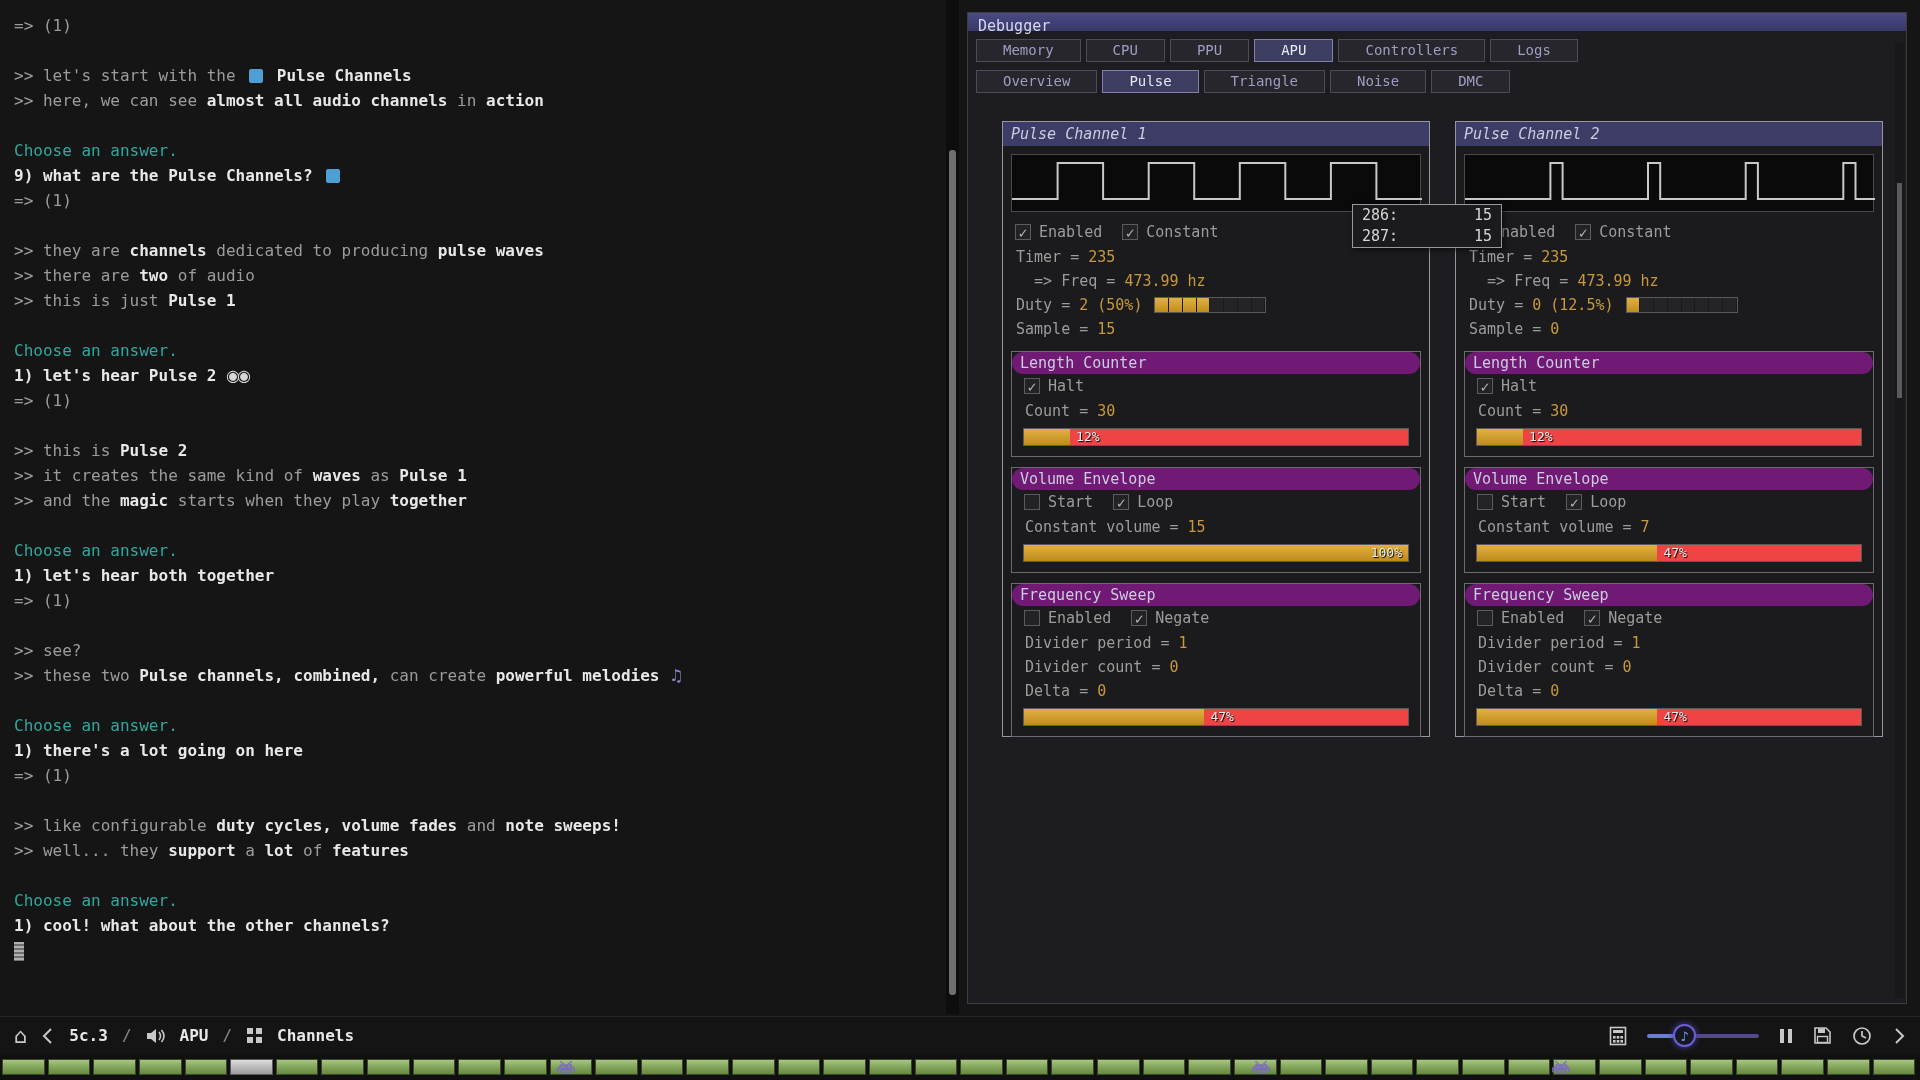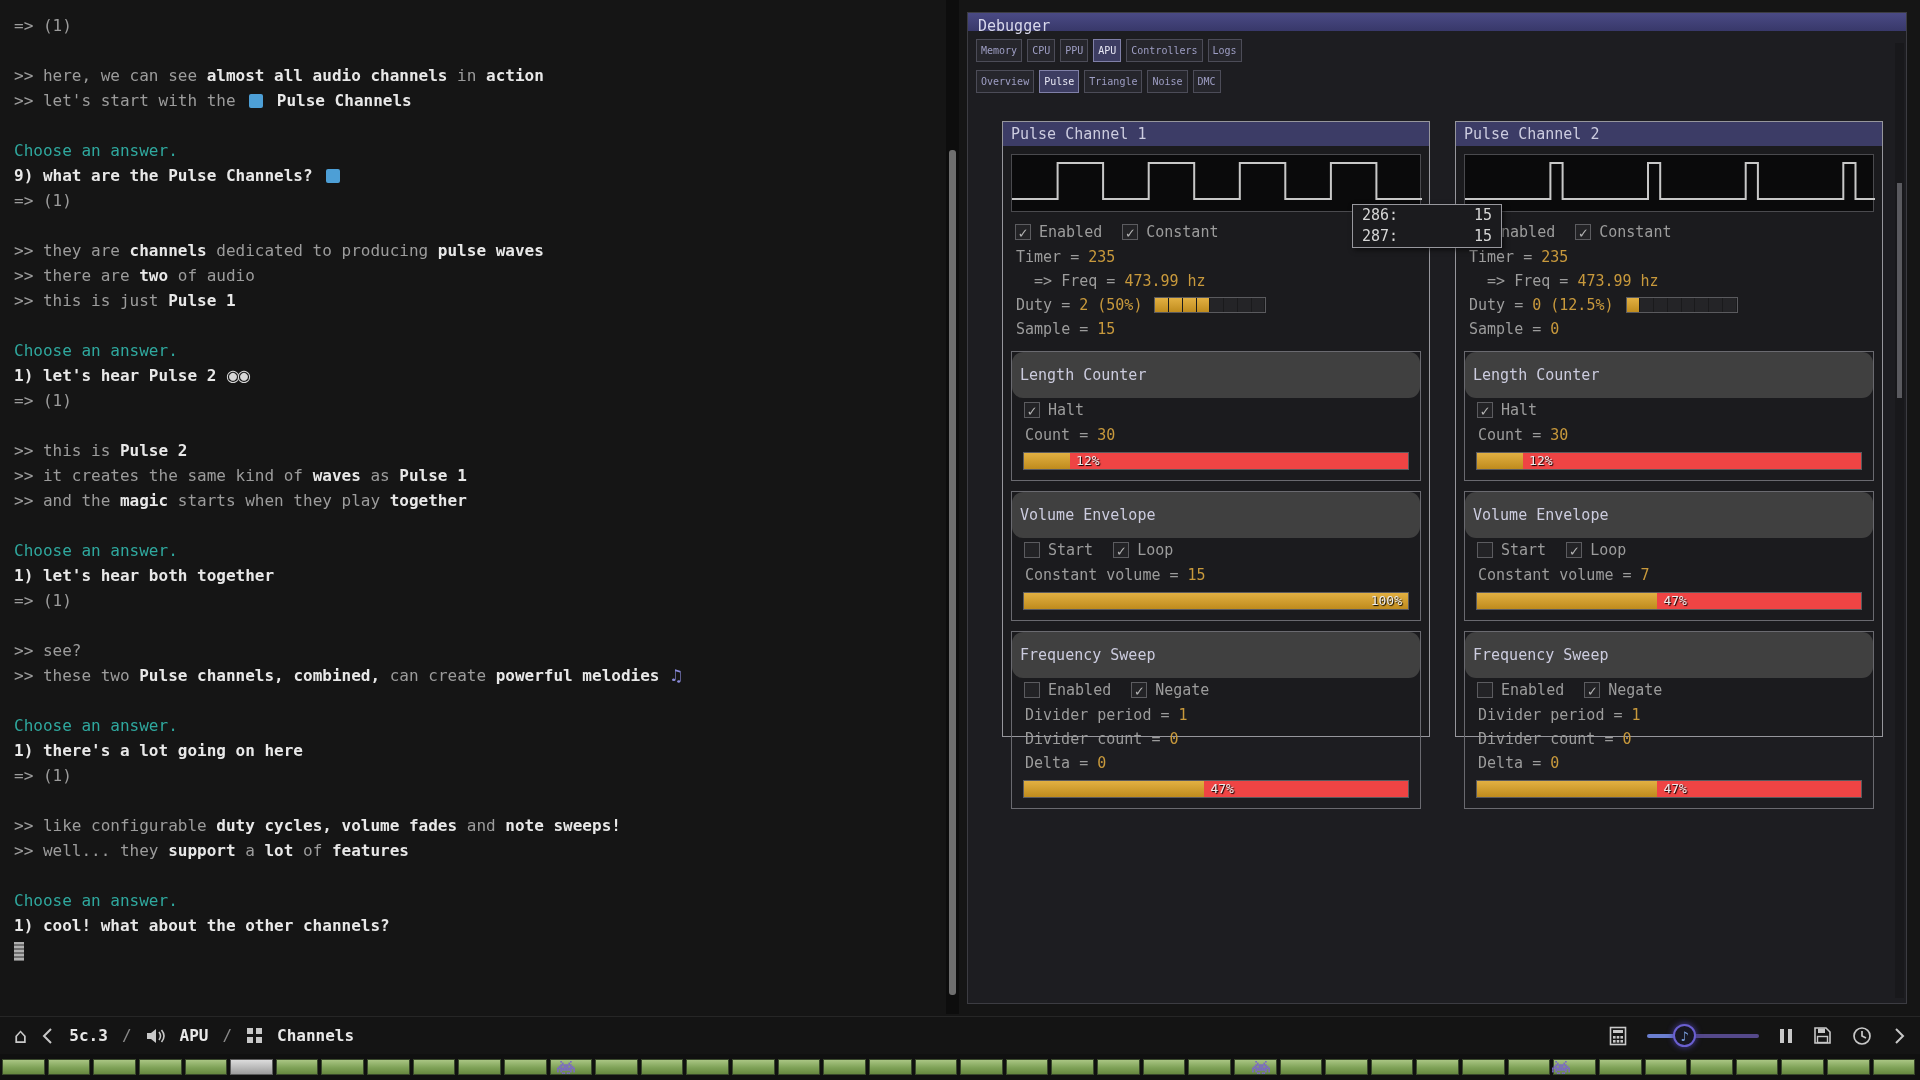--- a/index.html
+++ b/index.html
@@ -28,41 +28,41 @@
   #terminal-scrollbar{position:absolute;left:946px;top:0;width:13px;height:1014px;background:#0d0d0d;}
   #terminal-scrollbar .thumb{position:absolute;left:3px;top:150px;width:7px;height:845px;
     background:#6f6f6f;border-radius:3px;}
 
   
   #debugger{position:absolute;left:967px;top:12px;width:940px;height:992px;
     background:#1d1d21;border:1px solid #3c3c42;box-sizing:border-box;}
   .dbg-title{height:18px;background:linear-gradient(#4a4a85,#38386a);color:#d8d8ec;
     font-size:15px;line-height:26px;padding:0 10px;}
   .tab-row{display:flex;gap:5px;padding:8px 8px 0;}
-  .tab{font-size:10px;color:#9e9ec4;background:#26262c;border:1px solid #4c4c58;
-    padding:2px 4px;line-height:17px;}
+  .tab{font-size:14px;color:#9e9ec4;background:#26262c;border:1px solid #4c4c58;
+    padding:2px 26px;line-height:17px;}
   .tab.active{background:#3d3d62;color:#e8e8f4;border-color:#8080a8;}
 
   .channel{position:absolute;top:108px;width:428px;height:616px;border:1px solid #96969c;
     background:#1b1b1e;box-sizing:border-box;}
-  .ch-header{background:#3c3c66;color:#ccccdf;font-size:15px;line-height:24px;padding:0 8px;}
+  .ch-header{background:#3c3c66;color:#ccccdf;font-size:15px;line-height:24px;padding:0 8px;font-style:italic;}
   .wave-box{margin:8px;height:56px;border:1px solid #4a4a4e;background:#0a0a0b;}
   .cb-row{display:flex;gap:20px;padding:3px 12px 4px;}
   .cb-item{display:flex;align-items:center;gap:8px;color:#9c9c9c;font-size:15px;}
   .cb{display:inline-block;width:16px;height:16px;border:1px solid #5c5c60;background:#232326;
     color:#b2b2b2;font-size:15px;line-height:16px;text-align:center;box-sizing:border-box;}
   .stat-line{padding:0 13px;font-size:15px;line-height:24px;color:#9c9c9c;white-space:pre;
     display:flex;align-items:center;}
   .stat-line .val{color:#c8993c;}
   .duty-bar{display:inline-flex;width:112px;height:16px;border:1px solid #5a5a5e;
     background:#242427;margin-left:12px;box-sizing:border-box;}
   .duty-cell{flex:1;border-right:1px solid #1a1a1c;}
   .duty-cell.on{background:linear-gradient(#e2b042,#c08c1e);}
   .subpanel{margin:10px 8px;border:1px solid #6a6a70;}
-  .sub-header{background:#404040;color:#ccccdf;font-size:15px;line-height:22px;padding:12px 8px;border-radius:11px;}
+  .sub-header{background:#701a75;color:#ccccdf;font-size:15px;line-height:22px;padding:0 8px;border-radius:11px;}
   .bar{position:relative;margin:5px 11px 10px;height:18px;background:#ef4444;
     border:1px solid #5a5a5e;box-sizing:border-box;}
   .bar-fill{position:absolute;left:0;top:0;bottom:0;background:linear-gradient(#e2b042,#bf8b1d);}
   .bar-label{position:absolute;top:0;font-size:13px;line-height:16px;color:#ececec;
     text-shadow:1px 1px 1px #000;}
   #dbg-scrollbar{position:absolute;right:2px;top:30px;width:9px;height:955px;background:#18181b;}
   #dbg-scrollbar .thumb{position:absolute;left:2px;top:140px;width:5px;height:215px;background:#5a5a5f;}
 
   
   #tooltip{position:absolute;left:1352px;top:204px;width:148px;background:#1b1b1e;
@@ -96,22 +96,22 @@
   .invader-marker{position:absolute;top:5px;width:18px;height:13px;margin-left:-9px;z-index:5;}
 </style>
 </head>
 <body>
 
 <div id="root">
 
   <div id="terminal">
       <div class="tline"><span class="t-dim">=&gt; (1)</span></div>
       <div class="tline">&nbsp;</div>
+      <div class="tline"><span class="t-dim">&gt;&gt; let's start with the </span><span class="ticon blue-square"></span><span class="t-em"> Pulse Channels</span></div>
       <div class="tline"><span class="t-dim">&gt;&gt; here, we can see </span><span class="t-em">almost all audio channels</span><span class="t-dim"> in </span><span class="t-em">action</span></div>
-      <div class="tline"><span class="t-dim">&gt;&gt; let's start with the </span><span class="ticon blue-square"></span><span class="t-em"> Pulse Channels</span></div>
       <div class="tline">&nbsp;</div>
       <div class="tline"><span class="t-prompt">Choose an answer.</span></div>
       <div class="tline"><span class="t-ans">9) what are the Pulse Channels? </span><span class="ticon blue-square"></span></div>
       <div class="tline"><span class="t-dim">=&gt; (1)</span></div>
       <div class="tline">&nbsp;</div>
       <div class="tline"><span class="t-dim">&gt;&gt; they are </span><span class="t-em">channels</span><span class="t-dim"> dedicated to producing </span><span class="t-em">pulse waves</span></div>
       <div class="tline"><span class="t-dim">&gt;&gt; there are </span><span class="t-em">two</span><span class="t-dim"> of audio</span></div>
       <div class="tline"><span class="t-dim">&gt;&gt; this is just </span><span class="t-em">Pulse 1</span></div>
       <div class="tline">&nbsp;</div>
       <div class="tline"><span class="t-prompt">Choose an answer.</span></div>

